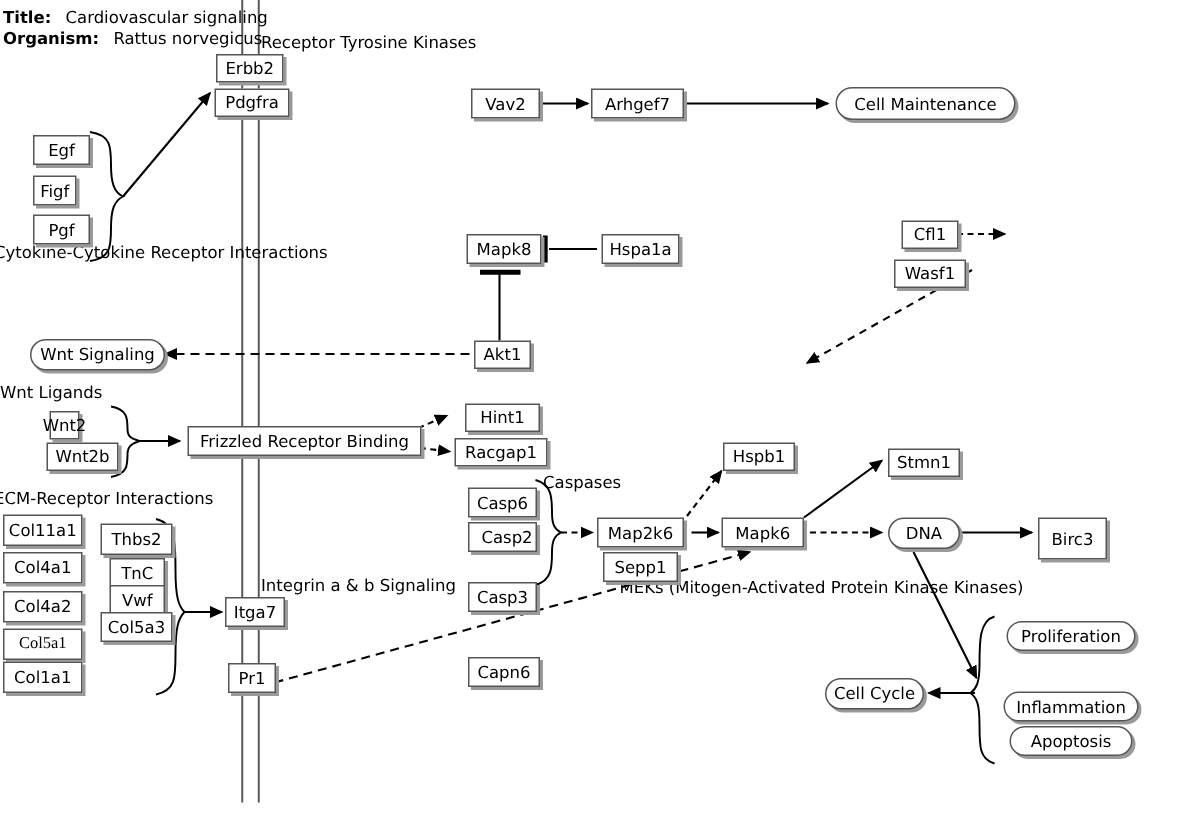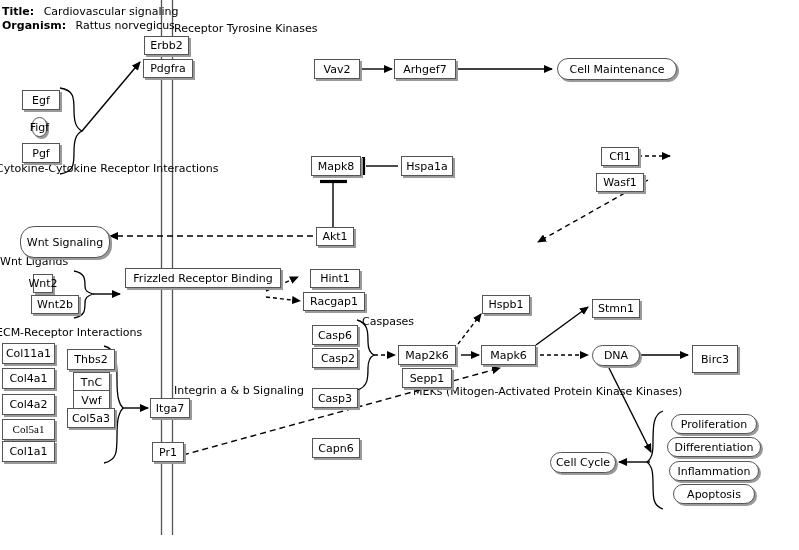--- a/index.html
+++ b/index.html
@@ -138,39 +138,39 @@
   <div class="lbl" style="left:0px;top:255px;">Wnt Ligands</div>
   <div class="lbl" style="left:-4px;top:326px;">ECM-Receptor Interactions</div>
   <div class="lbl" style="left:174px;top:384px;">Integrin a &amp; b Signaling</div>
   <div class="lbl" style="left:362px;top:315px;">Caspases</div>
   <div class="lbl" style="left:413px;top:385px;">MEKs (Mitogen-Activated Protein Kinase Kinases)</div>
 
   <div class="node" style="left:144px;top:36px;width:45px;height:19px;">Erbb2</div>
   <div class="node" style="left:143px;top:59px;width:50px;height:19px;">Pdgfra</div>
 
   <div class="node" style="left:22px;top:90px;width:38px;height:20px;">Egf</div>
-  <div class="node" style="left:32px;top:117px;width:15px;height:20px;border-radius:10px;">Figf</div>
+  <div class="node" style="left:22px;top:117px;width:29px;height:20px;">Figf</div>
   <div class="node" style="left:22px;top:143px;width:38px;height:20px;">Pgf</div>
 
   <div class="node" style="left:314px;top:59px;width:46px;height:20px;">Vav2</div>
   <div class="node" style="left:394px;top:59px;width:62px;height:20px;">Arhgef7</div>
   <div class="rnode" style="left:557px;top:58px;width:120px;height:22px;">Cell Maintenance</div>
 
   <div class="node" style="left:311px;top:156px;width:50px;height:20px;">Mapk8</div>
   <div class="node" style="left:401px;top:156px;width:52px;height:20px;">Hspa1a</div>
 
   <div class="node" style="left:601px;top:147px;width:38px;height:19px;">Cfl1</div>
   <div class="node" style="left:596px;top:173px;width:48px;height:19px;">Wasf1</div>
 
   <div class="node" style="left:316px;top:227px;width:38px;height:19px;">Akt1</div>
-  <div class="rnode" style="left:20px;top:226px;width:90px;height:32px;">Wnt Signaling</div>
+  <div class="rnode" style="left:20px;top:226px;width:90px;height:21px;">Wnt Signaling</div>
 
   <div class="node" style="left:33px;top:274px;width:20px;height:19px;">Wnt2</div>
   <div class="node" style="left:31px;top:295px;width:48px;height:19px;">Wnt2b</div>
-  <div class="node" style="left:125px;top:268px;width:156px;height:20px;">Frizzled Receptor Binding</div>
+  <div class="node" style="left:125px;top:284px;width:156px;height:20px;">Frizzled Receptor Binding</div>
 
   <div class="node" style="left:310px;top:269px;width:50px;height:19px;">Hint1</div>
   <div class="node" style="left:303px;top:292px;width:62px;height:19px;">Racgap1</div>
 
   <div class="node" style="left:482px;top:295px;width:48px;height:19px;">Hspb1</div>
   <div class="node" style="left:592px;top:299px;width:48px;height:19px;">Stmn1</div>
 
   <div class="node" style="left:2px;top:343px;width:53px;height:21px;">Col11a1</div>
   <div class="node" style="left:2px;top:368px;width:53px;height:21px;">Col4a1</div>
   <div class="node" style="left:2px;top:394px;width:53px;height:21px;">Col4a2</div>
@@ -191,18 +191,17 @@
 
   <div class="node" style="left:398px;top:345px;width:58px;height:20px;">Map2k6</div>
   <div class="node" style="left:402px;top:368px;width:50px;height:20px;">Sepp1</div>
   <div class="node" style="left:481px;top:345px;width:55px;height:20px;">Mapk6</div>
 
   <div class="rnode" style="left:592px;top:345px;width:48px;height:21px;">DNA</div>
   <div class="node" style="left:692px;top:345px;width:46px;height:28px;">Birc3</div>
   <div class="node" style="left:312px;top:438px;width:48px;height:20px;">Capn6</div>
 
   <div class="rnode" style="left:671px;top:414px;width:86px;height:20px;">Proliferation</div>
-  <div class="rnode" style="left:667px;top:437px;width:94px;height:20px;">Differentiation</div>
   <div class="rnode" style="left:669px;top:461px;width:90px;height:20px;">Inflammation</div>
   <div class="rnode" style="left:673px;top:484px;width:82px;height:20px;">Apoptosis</div>
   <div class="rnode" style="left:550px;top:452px;width:66px;height:21px;">Cell Cycle</div>
 
 </div>
 
 </body></html>

